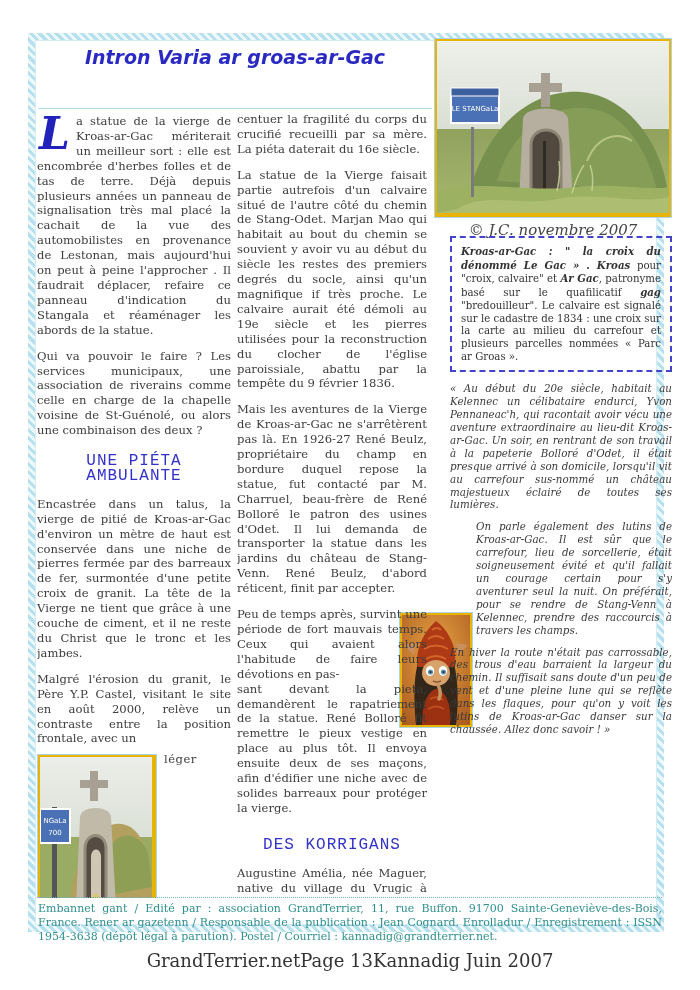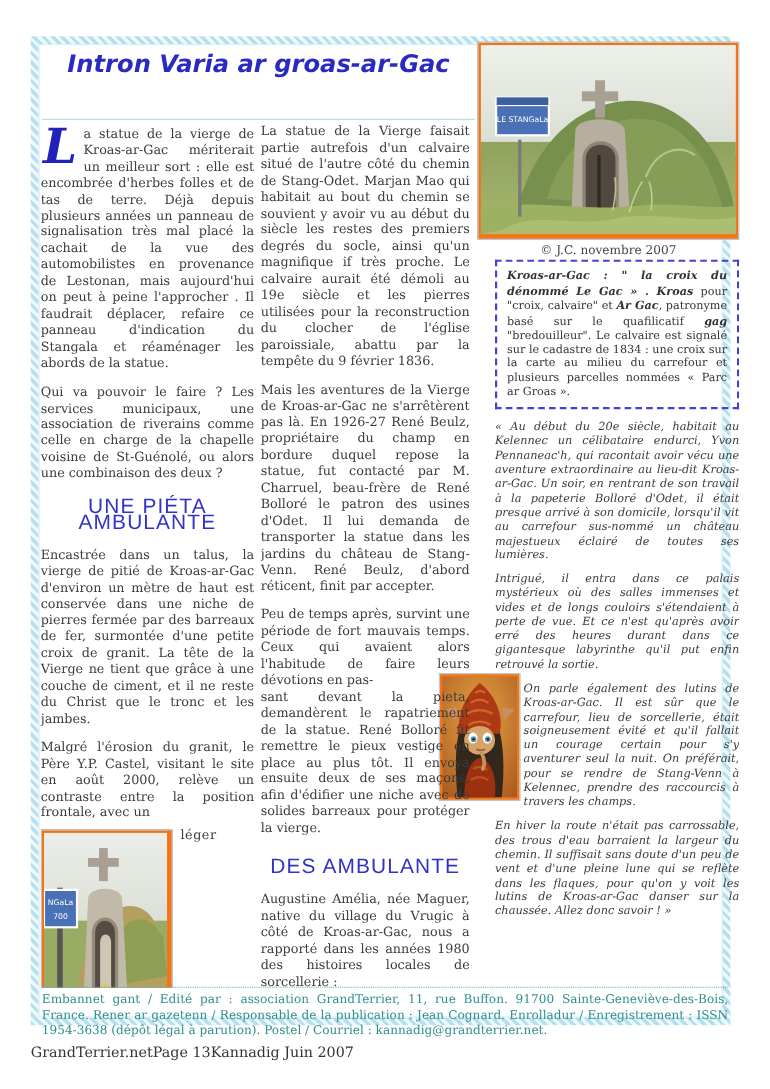--- a/index.html
+++ b/index.html
@@ -9,51 +9,51 @@
   .frame{position:absolute;left:28px;top:33px;width:636px;height:899px;
          border:7px solid #cfe9f2;
          border-image:repeating-linear-gradient(45deg,#b7e0ee 0 3px,#edf8fb 3px 6px) 7;
          box-sizing:border-box;}
   .frame-inner{position:absolute;left:35px;top:40px;width:622px;height:885px;
          border:1px solid #d6edf5;box-sizing:border-box;}
   
   .titleblock{position:absolute;left:38px;top:40px;width:394px;height:66px;text-align:center;}
   .title{font-family:"DejaVu Serif",serif;font-weight:bold;font-size:27px;color:#1e1eb8;letter-spacing:.5px;}
   .subtitle{font-family:"DejaVu Sans",sans-serif;font-style:italic;font-weight:600;
-            font-size:22px;color:#2a2ac2;margin-top:6px;}
+            font-size:19px;color:#2a2ac2;margin-top:6px;}
   .title-rule{position:absolute;left:38px;top:108px;width:394px;height:1px;background:#b5dcea;}
   
   .col{position:absolute;text-align:justify;overflow:hidden;}
   .col1{left:37px;top:114px;width:194px;height:784px;font-size:11.6px;line-height:14.9px;}
   .col2{left:237px;top:112px;width:190px;height:786px;font-size:11.6px;line-height:14.9px;}
   .col3{left:450px;top:236px;width:222px;height:662px;font-size:10.3px;line-height:12.9px;
         font-style:italic;color:#3a3a3a;}
   .col p{margin:0 0 11px 0;}
   .italicpara{}
   .dropcap{float:left;font-size:44px;line-height:36px;font-style:italic;font-family:"DejaVu Serif",serif;
            color:#2222bb;padding:2px 6px 0 2px;font-weight:bold;}
-  .colhead{font-family:Liberation Sans, sans-serif;color:#3232c8;text-align:center;
-           font-size:19px;letter-spacing:1px;margin:16px 0 13px 0;font-weight:500;}
+  .colhead{font-family:Liberation Mono, monospace;color:#3232c8;text-align:center;
+           font-size:16px;letter-spacing:1px;margin:16px 0 13px 0;font-weight:500;}
   .narrow-right{margin-right:26px;}
   
-  .photo-frame{background:#f97316;border:1px solid #a9d6e6;padding:2px;box-sizing:border-box;}
+  .photo-frame{background:#eab308;border:1px solid #a9d6e6;padding:2px;box-sizing:border-box;}
   .photo-topright{position:absolute;left:434px;top:38px;width:238px;height:180px;}
-  .caption{font-size:11px;color:#444;text-align:center;}
+  .caption{font-style:italic;font-size:15px;color:#444;text-align:center;}
   .cap-topright{position:absolute;left:434px;top:221px;width:238px;}
   .photoL{float:left;width:120px;margin:2px 7px 0 0;}
   .korrigan{position:absolute;left:399px;top:612px;width:74px;height:116px;}
   
   .etybox{border:2px dashed #4343cc;padding:7px 9px;font-size:10.2px;line-height:12.7px;
           font-style:normal;color:#333;text-align:justify;margin-bottom:10px;}
   .bi{font-weight:bold;font-style:italic;}
   
   .footer{position:absolute;left:38px;top:897px;width:624px;border-top:1px dotted #6fb0cc;
           padding-top:4px;font-size:11px;line-height:13.8px;color:#2f8e8e;text-align:justify;}
   .bottombar{position:absolute;left:28px;top:950px;width:644px;display:flex;
-             justify-content:flex-start;font-size:13px;color:#333;}
+             justify-content:center;font-size:18px;color:#333;}
   svg{display:block;}
 </style>
 </head>
 <body>
 
 <div class="frame"></div>
 <div class="frame-inner"></div>
 
 <div class="titleblock">
   <div class="subtitle">Intron Varia ar groas-ar-Gac</div>
@@ -155,34 +155,34 @@
           <path d="M10,176 q4,-16 0,-24 M24,178 q6,-18 12,-24 M86,174 q4,-14 -2,-22 M98,176 q6,-14 10,-18" stroke="#c6d193" stroke-width="1.5" fill="none"></path>
         </svg>
       </div>
 
     </div>
     <p style="letter-spacing:.5px">léger mouvement de tête vers la gauche, et équilibrée de la mère et la cambrure du Christ aux proportions plus grêles comme pour ac-</p>
   </div>
 </div>
 
 <div class="col col2">
+  <p>centuer la fragilité du corps du crucifié recueilli par sa mère. La piéta daterait du 16e siècle.</p>
   <p>La statue de la Vierge faisait partie autrefois d'un calvaire situé de l'autre côté du chemin de Stang-Odet. Marjan Mao qui habitait au bout du chemin se souvient y avoir vu au début du siècle les restes des premiers degrés du socle, ainsi qu'un magnifique if très proche. Le calvaire aurait été démoli au 19e siècle et les pierres utilisées pour la reconstruction du clocher de l'église paroissiale, abattu par la tempête du 9 février 1836.</p>
   <p>Mais les aventures de la Vierge de Kroas-ar-Gac ne s'arrêtèrent pas là. En 1926-27 René Beulz, propriétaire du champ en bordure duquel repose la statue, fut contacté par M. Charruel, beau-frère de René Bolloré le patron des usines d'Odet. Il lui demanda de transporter la statue dans les jardins du château de Stang-Venn. René Beulz, d'abord réticent, finit par accepter.</p>
   <p style="margin-bottom:0">Peu de temps après, survint une période de fort mauvais temps. Ceux qui avaient alors l'habitude de faire leurs dévotions en pas-</p>
   <p class="narrow-right">sant devant la pieta, demandèrent le rapatriement de la statue. René Bolloré fit remettre le pieux vestige en place au plus tôt. Il envoya ensuite deux de ses maçons, afin d'édifier une niche avec de solides barreaux pour protéger la vierge.</p>
-  <div class="colhead" style="margin-top:22px">DES AMBULANTE</div>
+  <div class="colhead" style="margin-top:22px">DES KORRIGANS</div>
   <p>Augustine Amélia, née Maguer, native du village du Vrugic à côté de Kroas-ar-Gac, nous a rapporté dans les années 1980 des histoires locales de sorcellerie :</p>
 </div>
 
 <div class="col col3">
   <div class="etybox">
     <span class="bi">Kroas-ar-Gac : " la croix du dénommé Le Gac » . </span><span class="bi">Kroas</span><span> pour "croix, calvaire" et </span><span class="bi">Ar Gac</span><span>, patronyme basé sur le quafilicatif </span><span class="bi">gag</span><span> "bredouilleur". Le calvaire est signalé sur le cadastre de 1834 : une croix sur la carte au milieu du carrefour et plusieurs parcelles nommées « Parc ar Groas ».</span>
   </div>
   <p style="margin-bottom:9px">« Au début du 20e siècle, habitait au Kelennec un célibataire endurci, Yvon Pennaneac'h, qui racontait avoir vécu une aventure extraordinaire au lieu-dit Kroas-ar-Gac. Un soir, en rentrant de son travail à la papeterie Bolloré d'Odet, il était presque arrivé à son domicile, lorsqu'il vit au carrefour sus-nommé un château majestueux éclairé de toutes ses lumières.</p>
-  <p style="margin-bottom:9px">Intrigué, il entra dans ce palais mystérieux où des salles immenses et vides et de longs couloirs s'étendaient à perte de vue. Et ce n'est qu'après avoir erré des heures durant dans ce gigantesque labyrinthe qu'il put enfin retrouvé la sortie.</p>
   <p style="margin-left:26px;margin-bottom:9px">On parle également des lutins de Kroas-ar-Gac. Il est sûr que le carrefour, lieu de sorcellerie, était soigneusement évité et qu'il fallait un courage certain pour s'y aventurer seul la nuit. On préférait, pour se rendre de Stang-Venn à Kelennec, prendre des raccourcis à travers les champs.</p>
   <p style="margin-bottom:6px">En hiver la route n'était pas carrossable, des trous d'eau barraient la largeur du chemin. Il suffisait sans doute d'un peu de vent et d'une pleine lune qui se reflète dans les flaques, pour qu'on y voit les lutins de Kroas-ar-Gac danser sur la chaussée. Allez donc savoir ! »</p>
 
 </div>
 
 <div class="footer">Embannet gant / Edité par : association GrandTerrier, 11, rue Buffon. 91700 Sainte-Geneviève-des-Bois, France. Rener ar gazetenn / Responsable de la publication : Jean Cognard. Enrolladur / Enregistrement : ISSN 1954-3638 (dépôt légal à parution). Postel / Courriel : kannadig@grandterrier.net.</div>
 
 <div class="bottombar">
   <span>GrandTerrier.net</span>
   <span>Page 13</span>

